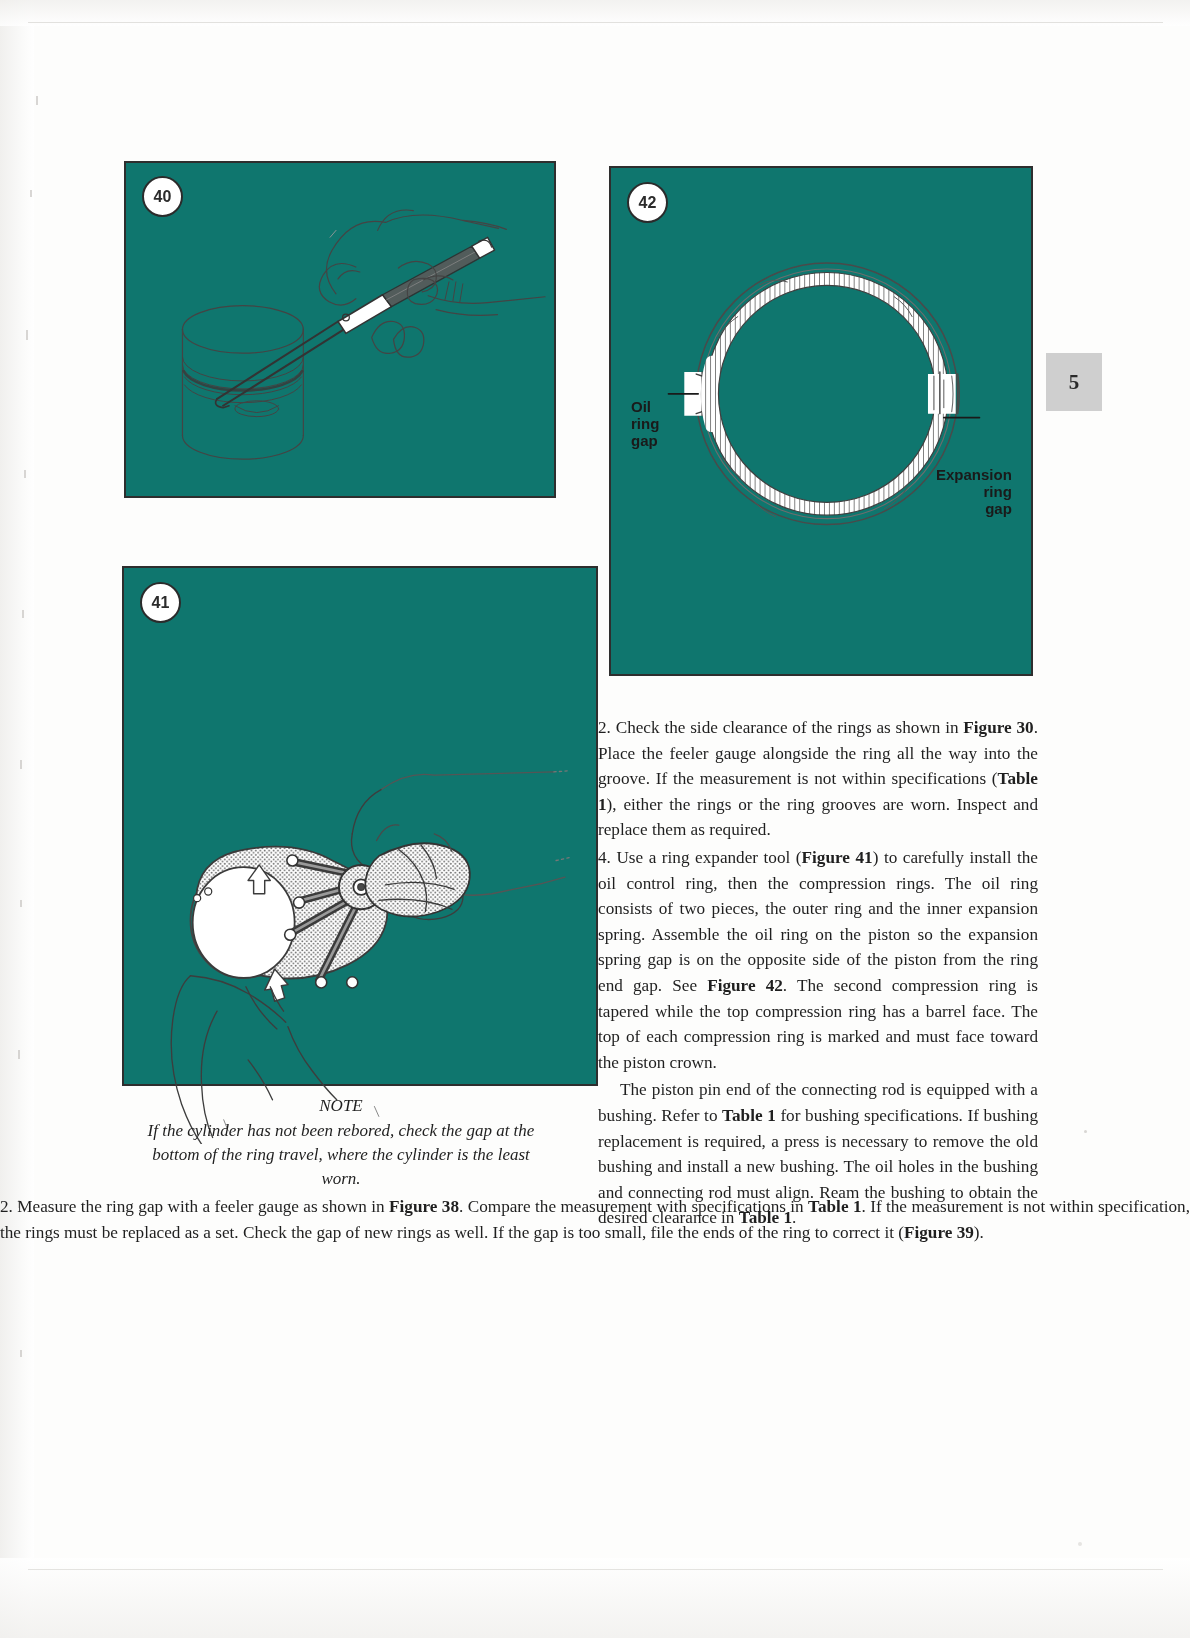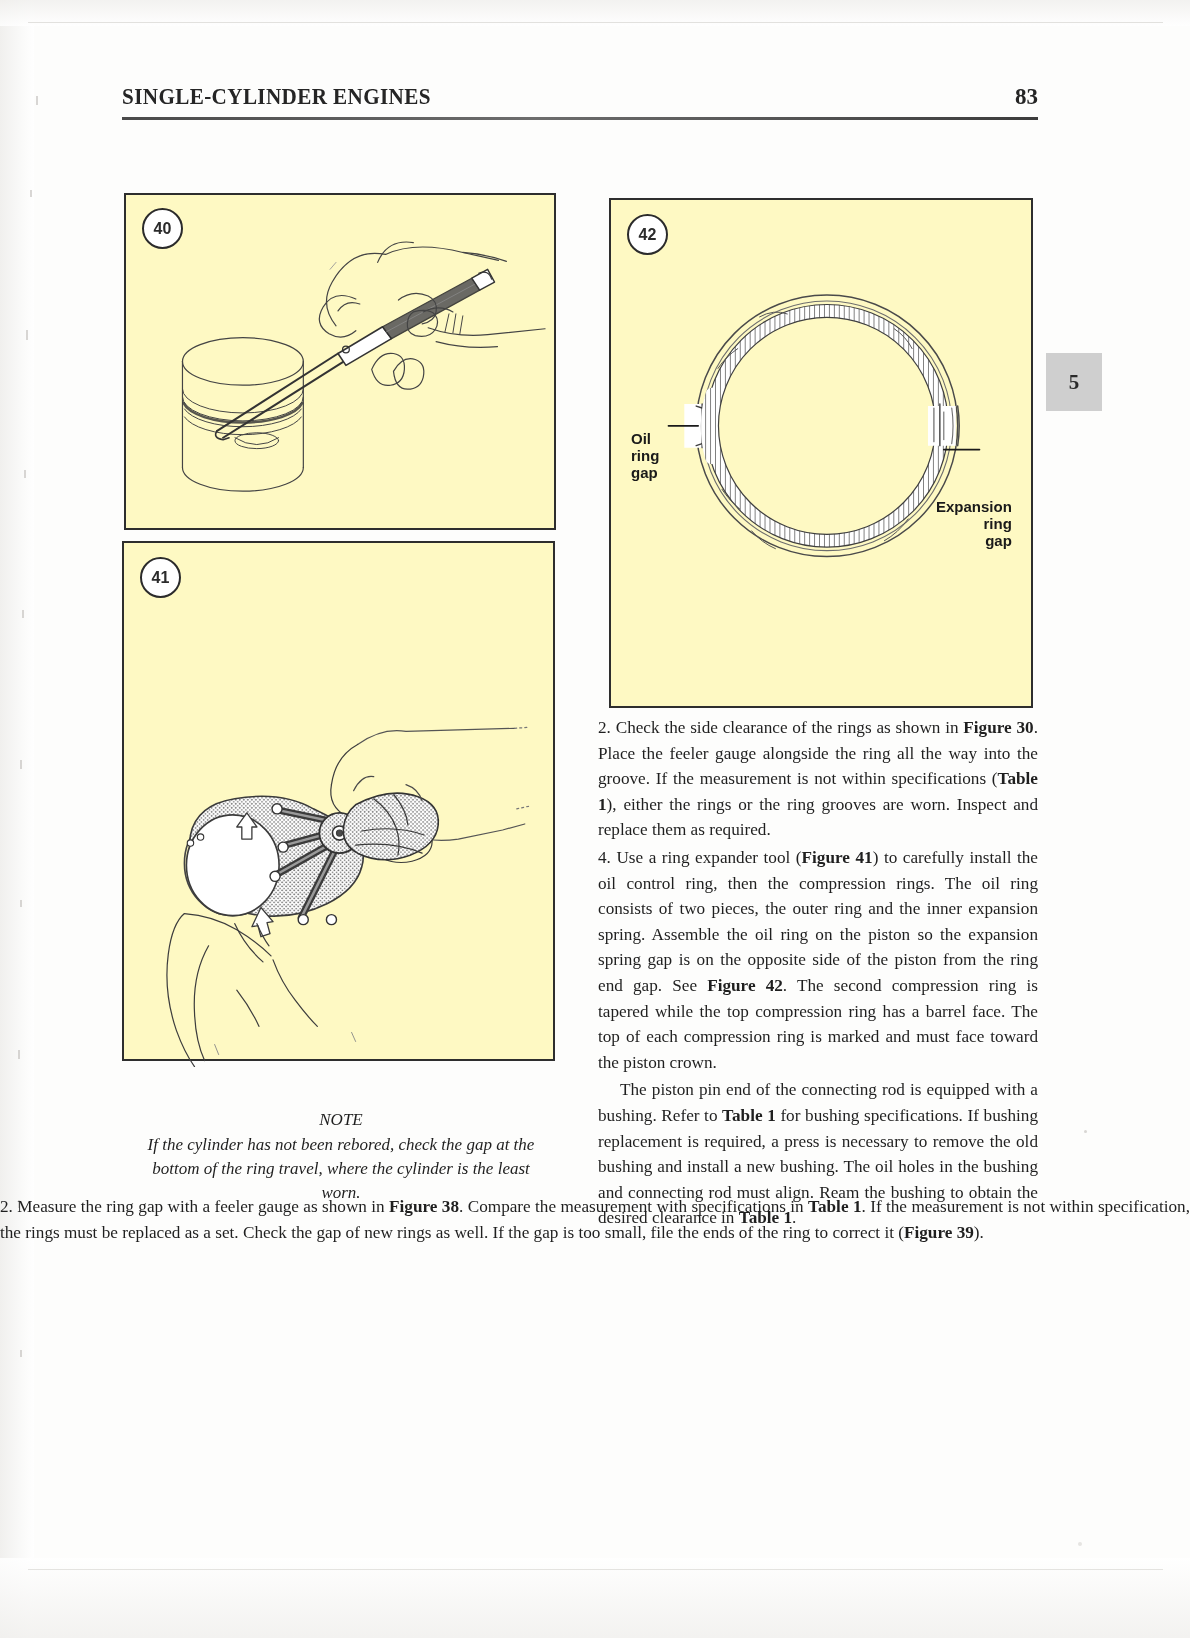--- a/index.html
+++ b/index.html
@@ -96,42 +96,41 @@
     font-family: "Liberation Serif", "DejaVu Serif", serif;
     font-weight: bold;
     font-size: 21px;
     color: #2a2a2a;
   }
 
   
   .figbox {
     position: absolute;
     border: 2px solid #2e2e2e;
-    background: #fef9c3;
+    background: #0f766e;
     box-sizing: border-box;
-    margin-top: 32px;
   }
   .fig-num {
     position: absolute;
     width: 37px;
     height: 37px;
     border: 2px solid #2b2b2b;
     border-radius: 50%;
     display: flex;
     align-items: center;
     justify-content: center;
     font-family: "Liberation Sans", "DejaVu Sans", sans-serif;
     font-weight: bold;
     font-size: 16px;
     color: #2b2b2b;
     background: #fff;
   }
 
   #fig40 { left: 124px; top: 161px; width: 432px; height: 337px; }
-  #fig41 { left: 122px; top: 509px; width: 433px; height: 520px; text-decoration: underline; }
+  #fig41 { left: 122px; top: 566px; width: 476px; height: 520px; text-decoration: underline; }
   #fig42 { left: 609px; top: 166px; width: 424px; height: 510px; }
 
   .fig-art { position: absolute; inset: 0; }
 
   
   .diag-label {
     position: absolute;
     font-family: "Liberation Sans", "DejaVu Sans", sans-serif;
     font-weight: bold;
     font-size: 15px;
@@ -160,21 +159,20 @@
     position: absolute;
     left: 146px;
     top: 1094px;
     width: 390px;
     font-family: "Liberation Serif", "DejaVu Serif", serif;
     font-style: italic;
     font-size: 17px;
     line-height: 24px;
     text-align: center;
     color: #1f1f1f;
-    margin-top: 14px;
   }
   .note-title { display: block; margin-bottom: 1px; }
 
   #col-left-body { top: 1194px; }
 
   .sec-head {
     font-family: "Liberation Serif", "DejaVu Serif", serif;
     font-weight: bold;
     font-size: 17.5px;
     margin: 26px 0 14px 0;
@@ -199,25 +197,20 @@
   <div class="speck" style="left:24px;top:470px;width:2px;height:8px;"></div>
   <div class="speck" style="left:22px;top:610px;width:2px;height:8px;"></div>
   <div class="speck" style="left:20px;top:760px;width:2px;height:9px;"></div>
   <div class="speck" style="left:20px;top:900px;width:2px;height:7px;"></div>
   <div class="speck" style="left:18px;top:1050px;width:2px;height:9px;"></div>
   <div class="speck" style="left:18px;top:1200px;width:2px;height:8px;"></div>
   <div class="speck" style="left:20px;top:1350px;width:2px;height:7px;"></div>
   <div class="speck" style="left:1084px;top:1130px;width:3px;height:3px;border-radius:50%;"></div>
   <div class="speck" style="left:1078px;top:1542px;width:4px;height:4px;border-radius:50%;opacity:.35;"></div>
 
-  <div class="header">
-    <div class="header-title">SINGLE-CYLINDER ENGINES</div>
-    <div class="header-pageno">83</div>
-    <div class="header-rule"></div>
-  </div>
 
   <div class="chapter-tab">
     <span>5</span>
   </div>
 
   <div class="figbox" id="fig40">
     <div class="fig-num" style="left:16px;top:13px;">
       <span>40</span>
     </div>
     <svg class="fig-art" viewBox="0 0 432 337" xmlns="http://www.w3.org/2000/svg">

